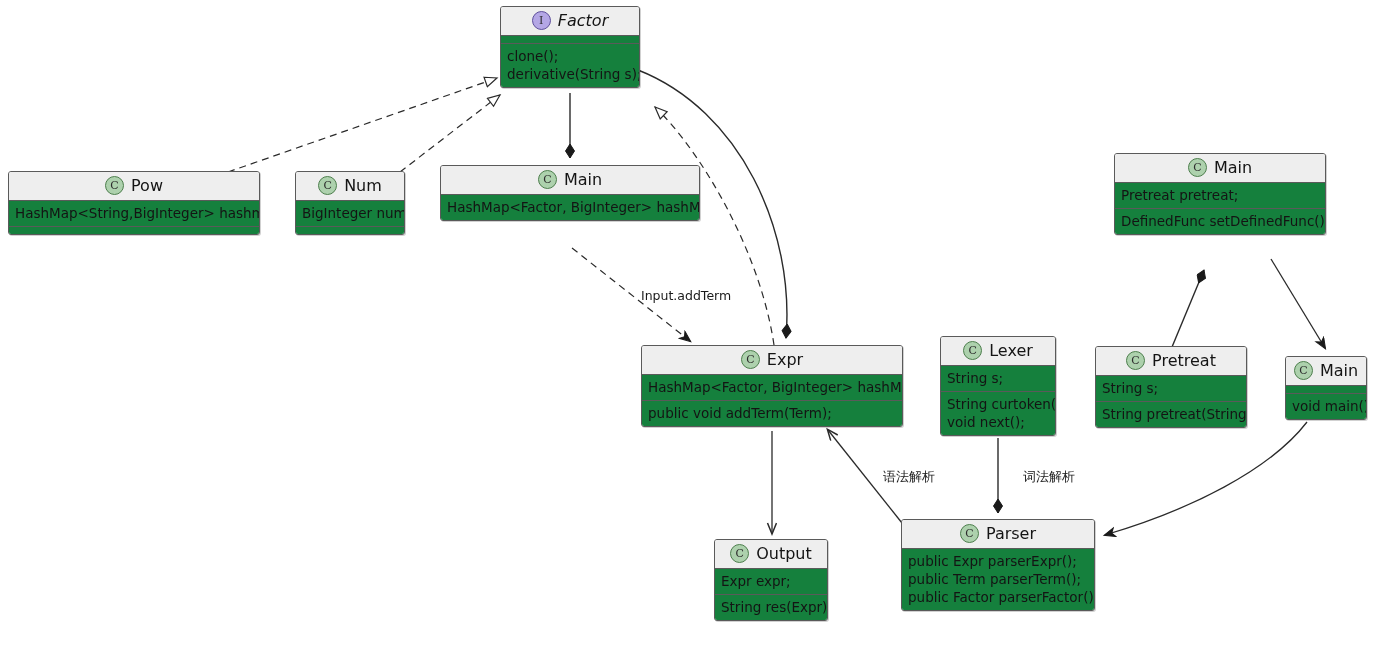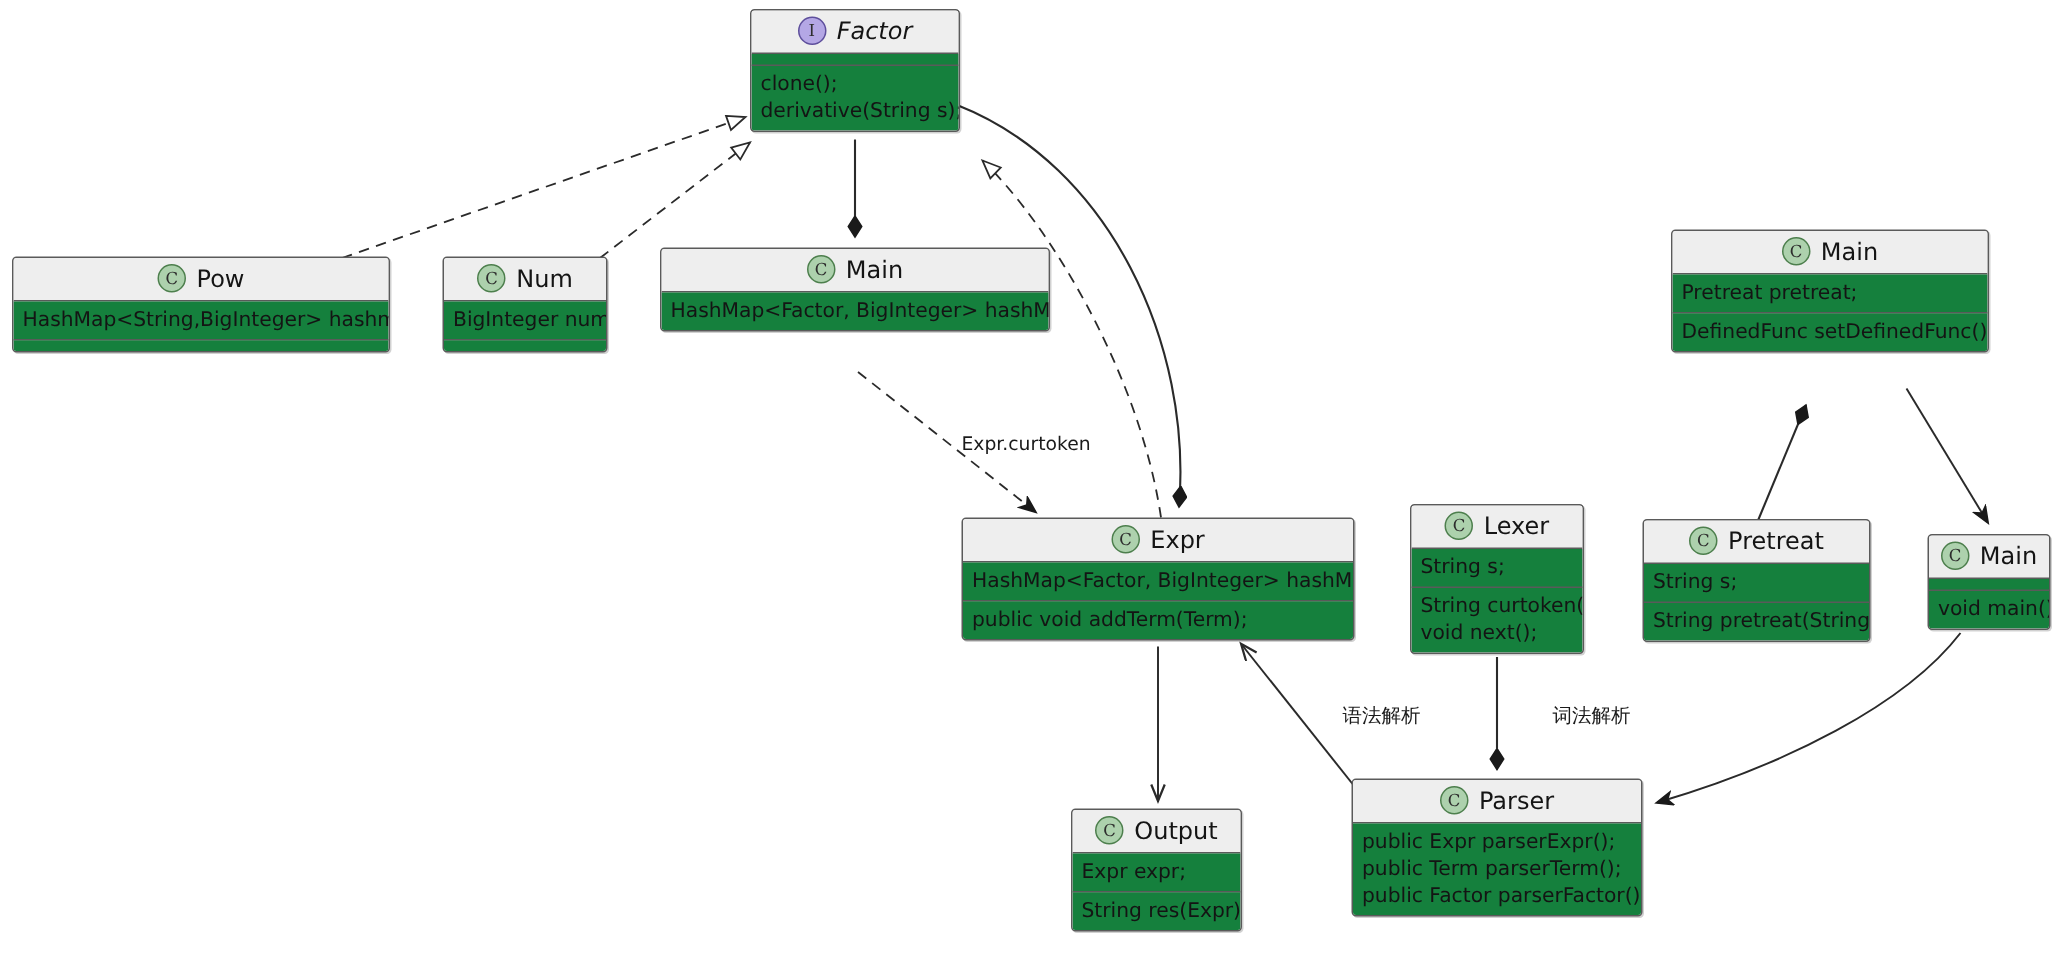--- a/index.html
+++ b/index.html
@@ -88,21 +88,20 @@
   .edge-label {
     position: absolute;
     font-size: 12.5px;
     color: #1a1a1a;
     white-space: nowrap;
     background: transparent;
   }
   .edge-label.cjk {
     font-family: "DejaVu Sans", "Liberation Sans", sans-serif;
     font-size: 13px;
-    margin-left: 12px;
   }
 </style>
 </head>
 <body>
 
 <div id="canvas">
 
   <svg id="edges" viewBox="0 0 1375 647">
     <defs>
       <marker id="hollowTri" markerWidth="16" markerHeight="16" refX="13" refY="6" orient="auto" markerUnits="userSpaceOnUse">
@@ -285,17 +284,17 @@
       <span class="type-badge klass">C</span>
       <span class="cls-name">Parser</span>
     </div>
     <div class="compartment">
       <div class="member">public Expr parserExpr();</div>
       <div class="member">public Term parserTerm();</div>
       <div class="member">public Factor parserFactor();</div>
     </div>
   </div>
 
-  <div class="edge-label" style="left:641px; top:288px;">Expr.curtoken</div>
+  <div class="edge-label" style="left:641px; top:288px;">Input.addTerm</div>
   <div class="edge-label cjk" style="left:883px; top:468px;">语法解析</div>
   <div class="edge-label cjk" style="left:1000px; top:468px;padding-left:23px;">词法解析</div>
 
 </div>
 
 </body></html>

